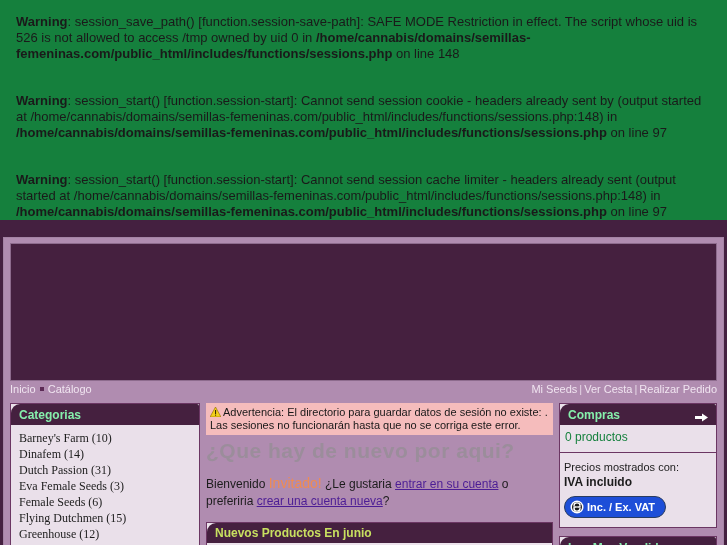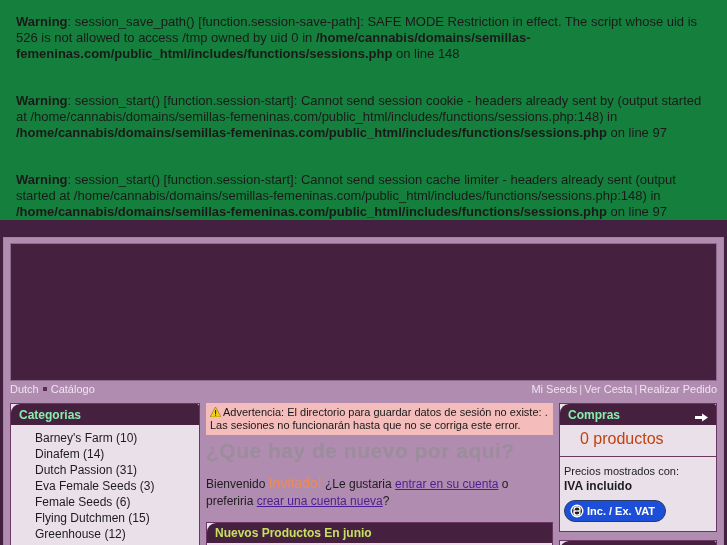--- a/index.html
+++ b/index.html
@@ -111,21 +111,21 @@
     height: 9px;
     position: relative;
   }
   .box-body {
     padding: 6px 8px 7px 8px;
     background: #eae0ea;
   }
 
   
   .cat-list { list-style: none; margin: 0; padding: 0; }
-  .cat-list li { margin: 0 0 1px 16px; }
+  .cat-list li { margin: 0 0 1px 0; font-family: Liberation Serif, serif; }
   .cat-list a {
     color: #1c1c1c;
     text-decoration: none;
     font-size: 12px;
     line-height: 15px;
   }
 
   
   .alert {
     background: #f5bcbc;
@@ -177,23 +177,23 @@
     border-top-left-radius: 9px;
   }
   .newprod-body {
     display: flex;
     justify-content: space-around;
     padding: 6px 4px 0 4px;
   }
 
   
   .cart-count {
-    font-size: 16px;
-    color: #c2410c;
-    padding: 5px 7px 8px 20px;
+    font-size: 12px;
+    color: #15803d;
+    padding: 5px 7px 8px 5px;
   }
   .vat-sep {
     border-top: 1px solid #6b3663;
   }
   .vat-block {
     text-align: left;
     padding: 8px 4px 9px 4px;
     font-size: 11px;
     color: #1c1c1c;
   }
@@ -232,21 +232,21 @@
     <b>Warning</b><span>: session_start() [function.session-start]: Cannot send session cache limiter - headers already sent (output started at /home/cannabis/domains/semillas-femeninas.com/public_html/includes/functions/sessions.php:148) in </span><b>/home/cannabis/domains/semillas-femeninas.com/public_html/includes/functions/sessions.php</b><span> on line 97</span>
   </div>
 </div>
 
 <div class="page">
 
   <div class="banner"></div>
 
   <div class="navbar">
     <div class="nav-left">
-      <a href="#">Dutch</a><span class="sep"></span><a href="#">Catálogo</a>
+      <a href="#">Inicio</a><span class="sep"></span><a href="#">Catálogo</a>
     </div>
     <div class="nav-right">
       <a href="#">Mi Seeds</a><span class="bar">|</span><a href="#">Ver Cesta</a><span class="bar">|</span><a href="#">Realizar Pedido</a>
     </div>
   </div>
 
   <div class="columns">
 
     <div class="col-left">
       <div class="box">

